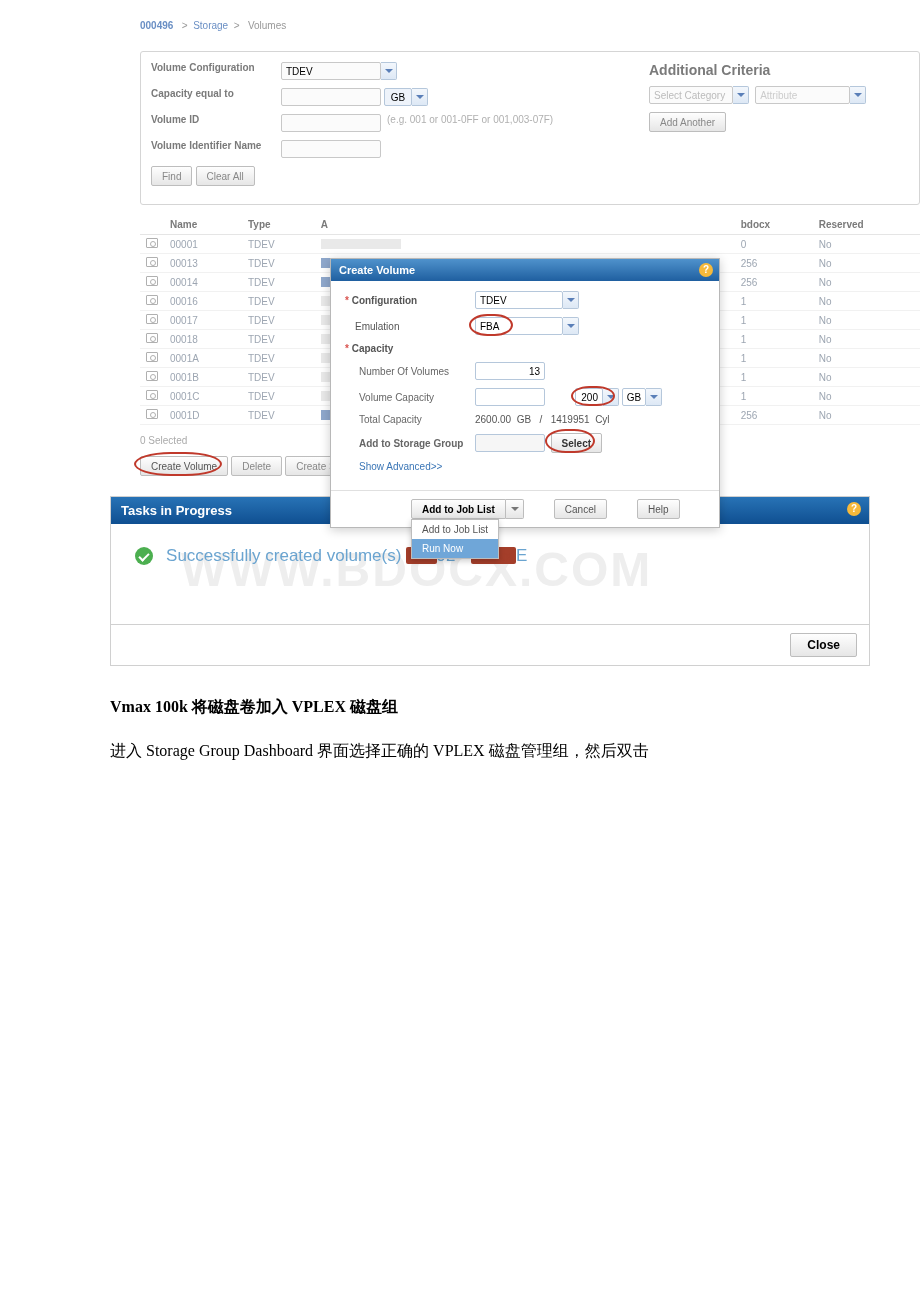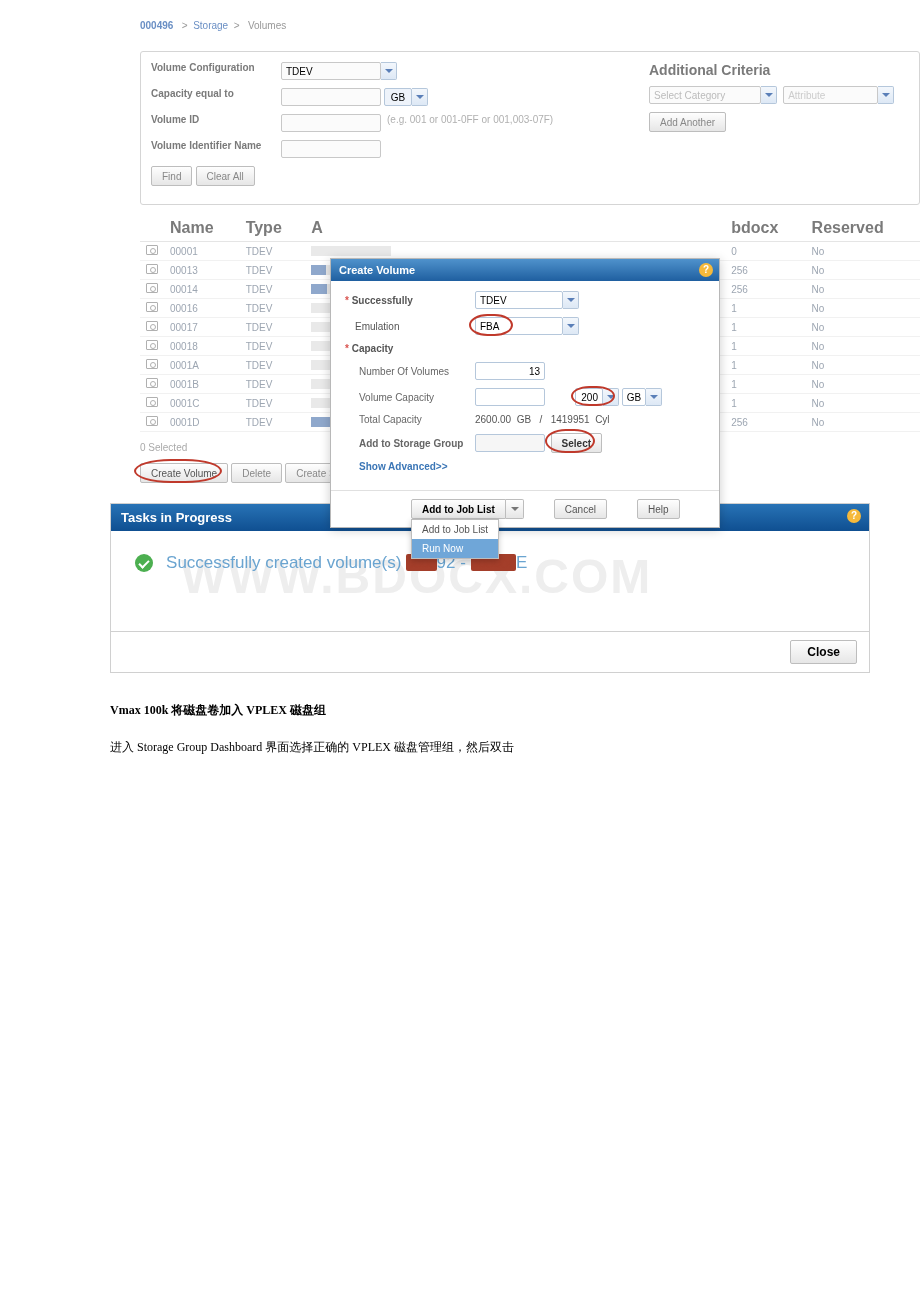--- a/index.html
+++ b/index.html
@@ -12,21 +12,21 @@
 .filter-row { display: flex; align-items: flex-start; margin-bottom: 8px; }
 .filter-label { width: 130px; color: #7a7a7a; font-size: 10px; font-weight: bold; }
 .txtin { border: 1px solid #c8c8c8; height: 18px; padding: 1px 4px; font-size: 10px; background: #fbfbfb; border-radius: 2px; }
 .sel-arrow { display: inline-block; width: 16px; height: 18px; border: 1px solid #b5c7db; border-left: none; background: linear-gradient(#f3f7fc,#dde8f5); vertical-align: top; position: relative; border-radius: 0 2px 2px 0; }
 .sel-arrow::after { content: ""; position: absolute; top: 6px; left: 4px; border: 4px solid transparent; border-top-color: #5a7fb8; }
 .btn { background: linear-gradient(#fefefe,#e6e6e6); border: 1px solid #bdbdbd; color: #888; font-size: 10px; height: 20px; padding: 0 10px; border-radius: 2px; cursor: pointer; }
 .hint { color: #b0b0b0; font-size: 10px; margin-left: 6px; }
 .additional { position: absolute; right: 20px; top: 10px; width: 250px; }
 .additional .hdr { color: #7a7a7a; font-size: 14px; font-weight: bold; margin-bottom: 8px; }
 .grid { width: 100%; border-collapse: collapse; }
-.grid th { text-align: left; color: #7a7a7a; font-size: 16px; font-weight: bold; padding: 4px 6px; border-bottom: 1px solid #e5e5e5; }
+.grid th { text-align: left; color: #7a7a7a; font-size: 10px; font-weight: bold; padding: 4px 6px; border-bottom: 1px solid #e5e5e5; }
 .grid td { color: #9da6b2; font-size: 10px; padding: 3px 6px; border-bottom: 1px solid #f1f1f1; }
 .disk-icon { display: inline-block; width: 12px; height: 10px; border: 1px solid #b0b0b0; border-radius: 1px; position: relative; }
 .disk-icon::before { content: ""; position: absolute; left: 3px; top: 2px; width: 4px; height: 4px; border-radius: 50%; border: 1px solid #b0b0b0; }
 .barcell { width: 80px; height: 10px; background: #e9e9e9; position: relative; }
 .barcell span { display: block; height: 100%; background: #8fa8cc; }
 .pct { color: #999; font-size: 10px; margin-left: 4px; }
 .toolbar { margin-top: 8px; }
 .create-vol-btn { position: relative; }
 .ring { border: 2px solid #c0392b; border-radius: 50%/60%; position: absolute; pointer-events: none; }
 .ring1 { width: 88px; height: 24px; left: -6px; top: -4px; }
@@ -36,42 +36,42 @@
 .help-ico { position: absolute; right: 6px; top: 4px; width: 14px; height: 14px; background: #f6b93b; border-radius: 50%; color: #fff; font-size: 10px; text-align: center; line-height: 14px; }
 .modal-body { padding: 10px 14px; }
 .mrow { display: flex; align-items: center; margin-bottom: 8px; font-size: 10px; }
 .mlabel { width: 130px; color: #555; font-weight: bold; }
 .mlabel.sub { font-weight: normal; padding-left: 14px; width: 130px; color: #666; }
 .req { color: #d9534f; }
 .inbox { border: 1px solid #b5c7db; height: 18px; padding: 1px 4px; font-size: 10px; border-radius: 2px; }
 .ring2 { width: 44px; height: 22px; left: -6px; top: -3px; }
 .ring3 { width: 44px; height: 20px; left: -4px; top: -2px; }
 .ring4 { width: 50px; height: 24px; left: -6px; top: -4px; }
-.adv-link { color: #3b76b6; font-size: 10px; cursor: pointer; font-weight: bold; }
+.adv-link { color: #3b76b6; font-size: 10px; cursor: pointer; }
 .modal-ft { border-top: 1px solid #e0e0e0; padding: 8px 14px; display: flex; align-items: center; gap: 30px; position: relative; }
 .split-btn { display: flex; }
 .split-main { background: linear-gradient(#fefefe,#e6e6e6); border: 1px solid #bdbdbd; font-size: 10px; font-weight: bold; height: 20px; padding: 0 10px; border-radius: 2px 0 0 2px; cursor: pointer; }
 .split-dd { background: linear-gradient(#fefefe,#e6e6e6); border: 1px solid #bdbdbd; border-left: none; width: 18px; height: 20px; border-radius: 0 2px 2px 0; position: relative; cursor: pointer; }
 .split-dd::after { content: ""; position: absolute; top: 7px; left: 5px; border: 4px solid transparent; border-top-color: #777; }
 .dd-menu { position: absolute; top: 28px; left: 80px; background: #fff; border: 1px solid #bdbdbd; font-size: 10px; box-shadow: 0 2px 6px rgba(0,0,0,.2); }
 .dd-menu div { padding: 4px 10px; color: #555; cursor: pointer; }
 .dd-menu div:hover, .dd-menu .hl { background: #6fa6d8; color: #fff; }
 .tasks-panel { margin: 20px 0 0 -30px; width: 760px; border: 1px solid #d0d0d0; }
 .tasks-hd { background: linear-gradient(#2873b6,#0f4f91); color: #fff; font-weight: bold; font-size: 13px; padding: 6px 10px; position: relative; }
 .tasks-hd .help-ico { right: 8px; top: 5px; }
 .task-body { padding: 18px 24px 12px 24px; }
 .check { display: inline-block; width: 18px; height: 18px; background: #4caf50; border-radius: 50%; position: relative; vertical-align: middle; margin-right: 10px; }
 .check::after { content: ""; position: absolute; left: 4px; top: 6px; width: 8px; height: 4px; border-left: 2px solid #fff; border-bottom: 2px solid #fff; transform: rotate(-45deg); }
 .succ-text { color: #6aa4d0; font-size: 17px; vertical-align: middle; }
 .wm { color: #eee; font-size: 48px; font-weight: bold; letter-spacing: 2px; position: relative; top: -30px; left: 110px; z-index: -1; }
 .blot { display: inline-block; background: #a43e2a; color: #a43e2a; border-radius: 2px; padding: 0 4px; font-size: 15px; }
 .show-link { color: #2a6ab0; font-size: 13px; margin: 24px 0 10px 40px; cursor: pointer; }
 .tasks-ft { border-top: 1px solid #d0d0d0; padding: 8px 12px; text-align: right; }
 .close-btn { background: linear-gradient(#fefefe,#e6e6e6); border: 1px solid #bdbdbd; font-size: 12px; font-weight: bold; height: 24px; padding: 0 16px; border-radius: 2px; cursor: pointer; }
-.doc-text { margin: 26px 0 8px -30px; font-family: "Times New Roman", serif; font-size: 12px; color: #000; line-height: 1.9; width: 760px; }
+.doc-text { margin: 26px 0 8px -30px; font-family: "Times New Roman", serif; font-size: 16px; color: #000; line-height: 1.9; width: 760px; }
 .doc-text .h { font-weight: bold; }
 </style>
 </head>
 <body>
 
 <div class="page">
 
   <div class="bc">
     <span class="id">000496</span>
     &nbsp;&nbsp;<span>&gt;</span>&nbsp;
@@ -101,21 +101,21 @@
       <input class="txtin" style="width: 100px;">
     </div>
     <div class="filter-row" style="margin-top:8px">
       <button class="btn">Find</button>&nbsp;
       <button class="btn">Clear All</button>
     </div>
 
     <div class="additional">
       <div class="hdr">Additional Criteria</div>
       <div style="margin-bottom:8px">
-        <input class="txtin" style="width: 112px; color: rgb(187, 187, 187);" value="Select Category"><span class="sel-arrow"></span>
+        <input class="txtin" style="width: 84px; color: rgb(187, 187, 187);" value="Select Category"><span class="sel-arrow"></span>
         &nbsp;<input class="txtin" style="width: 95px; color: rgb(204, 204, 204);" value="Attribute"><span class="sel-arrow"></span>
       </div>
       <button class="btn">Add Another</button>
     </div>
   </div>
 
   <table class="grid">
     <thead>
         <tr>
       <th style="width:18px"></th>
@@ -274,21 +274,21 @@
     <button class="btn">&gt;&gt;</button>
   </div>
 
   <div class="modal">
     <div class="modal-hd">
       <span>Create Volume</span>
       <span class="help-ico">?</span>
     </div>
     <div class="modal-body">
       <div class="mrow">
-        <div class="mlabel"><span class="req">* </span><span>Successfully</span></div>
+        <div class="mlabel"><span class="req">* </span><span>Configuration</span></div>
         <span style="position:relative">
           <input class="inbox" style="width: 88px;" value="TDEV"><span class="sel-arrow"></span>
         </span>
       </div>
       <div class="mrow">
         <div class="mlabel" style="font-weight:normal;padding-left:10px">Emulation</div>
         <span style="position:relative">
           <input class="inbox" style="width: 88px;" value="FBA"><span class="sel-arrow"></span>
           <span class="ring ring2"></span>
         </span>

